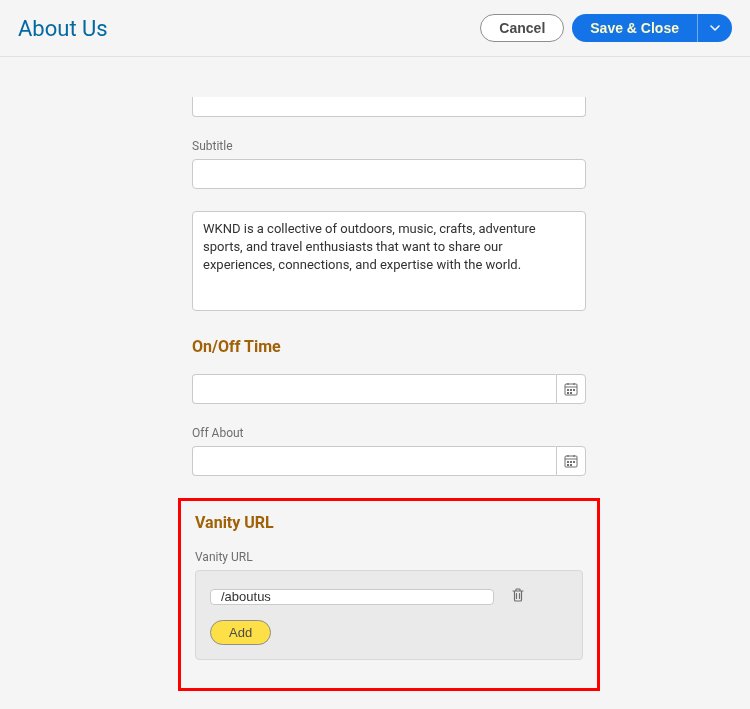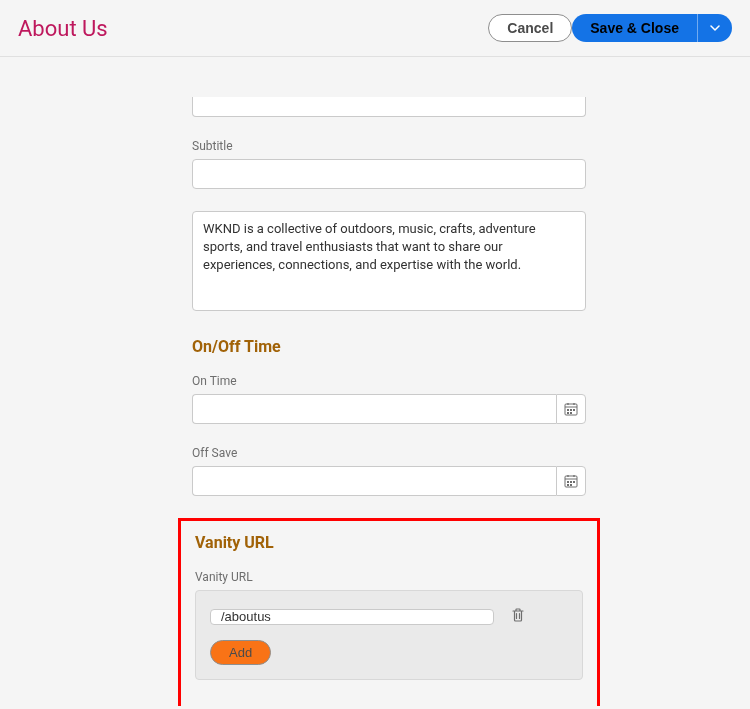--- a/index.html
+++ b/index.html
@@ -18,24 +18,25 @@
       display: flex;
       justify-content: space-between;
       align-items: center;
       padding: 14px 18px;
       background: #f5f5f5;
       border-bottom: 1px solid #e0e0e0;
     }
     .page-title {
       font-size: 22px;
       font-weight: 400;
-      color: #be185d;
+      color: #0369a1;
     }
     .header-actions {
       display: flex;
+      gap: 8px;
       align-items: flex-start;
     }
     .btn-cancel {
       background: #fff;
       border: 1.5px solid #8e8e8e;
       border-radius: 16px;
       padding: 5px 18px;
       font-size: 14px;
       color: #4b4b4b;
       cursor: pointer;
@@ -43,21 +44,21 @@
     }
     .btn-primary-group {
       display: flex;
     }
     .btn-save {
       background: #1473e6;
       border: none;
       border-radius: 16px 0 0 16px;
       padding: 6px 18px;
       font-size: 14px;
-      color: #000000;
+      color: #fef9c3;
       cursor: pointer;
       font-weight: 600;
     }
     .btn-dropdown {
       background: #1473e6;
       border: none;
       border-left: 1px solid rgba(255,255,255,0.4);
       border-radius: 0 16px 16px 0;
       padding: 6px 12px;
       cursor: pointer;
@@ -184,21 +185,21 @@
       max-width: 284px;
     }
     .trash-btn {
       background: none;
       border: none;
       cursor: pointer;
       padding: 2px;
       color: #6e6e6e;
     }
     .btn-add {
-      background: #f97316;
+      background: #fde047;
       border: 1.5px solid #8e8e8e;
       border-radius: 16px;
       padding: 4px 18px;
       font-size: 13px;
       color: #4b4b4b;
       cursor: pointer;
       font-weight: 500;
     }
     .cal-icon { width: 16px; height: 16px; }
     .trash-icon { width: 16px; height: 16px; }
@@ -226,39 +227,38 @@
 
     <div class="partial-input"></div>
 
     <label class="field-label">Subtitle</label>
     <input type="text" class="text-input" value="" style="">
 
     <textarea class="textarea-input" style="">WKND is a collective of outdoors, music, crafts, adventure sports, and travel enthusiasts that want to share our experiences, connections, and expertise with the world.</textarea>
 
     <h2 class="section-heading">On/Off Time</h2>
 
-    <label class="field-label">On Time</label>
     <div class="date-row">
       <input type="text" class="date-input" value="" style="">
       <button class="date-btn">
         <svg class="cal-icon" viewBox="0 0 16 16">
             <rect x="2" y="3" width="12" height="11" rx="1" stroke="#6e6e6e" fill="none"></rect>
             <line x1="2" y1="6" x2="14" y2="6" stroke="#6e6e6e"></line>
             <line x1="5" y1="2" x2="5" y2="4" stroke="#6e6e6e" stroke-width="1.3"></line>
             <line x1="11" y1="2" x2="11" y2="4" stroke="#6e6e6e" stroke-width="1.3"></line>
             <rect x="4" y="8" width="2" height="2" fill="#6e6e6e"></rect>
             <rect x="7" y="8" width="2" height="2" fill="#6e6e6e"></rect>
             <rect x="10" y="8" width="2" height="2" fill="#6e6e6e"></rect>
             <rect x="4" y="11" width="2" height="2" fill="#6e6e6e"></rect>
             <rect x="7" y="11" width="2" height="2" fill="#6e6e6e"></rect>
           </svg>
       </button>
     </div>
 
-    <label class="field-label">Off Save</label>
+    <label class="field-label">Off About</label>
     <div class="date-row">
       <input type="text" class="date-input" value="" style="">
       <button class="date-btn">
         <svg class="cal-icon" viewBox="0 0 16 16">
             <rect x="2" y="3" width="12" height="11" rx="1" stroke="#6e6e6e" fill="none"></rect>
             <line x1="2" y1="6" x2="14" y2="6" stroke="#6e6e6e"></line>
             <line x1="5" y1="2" x2="5" y2="4" stroke="#6e6e6e" stroke-width="1.3"></line>
             <line x1="11" y1="2" x2="11" y2="4" stroke="#6e6e6e" stroke-width="1.3"></line>
             <rect x="4" y="8" width="2" height="2" fill="#6e6e6e"></rect>
             <rect x="7" y="8" width="2" height="2" fill="#6e6e6e"></rect>

